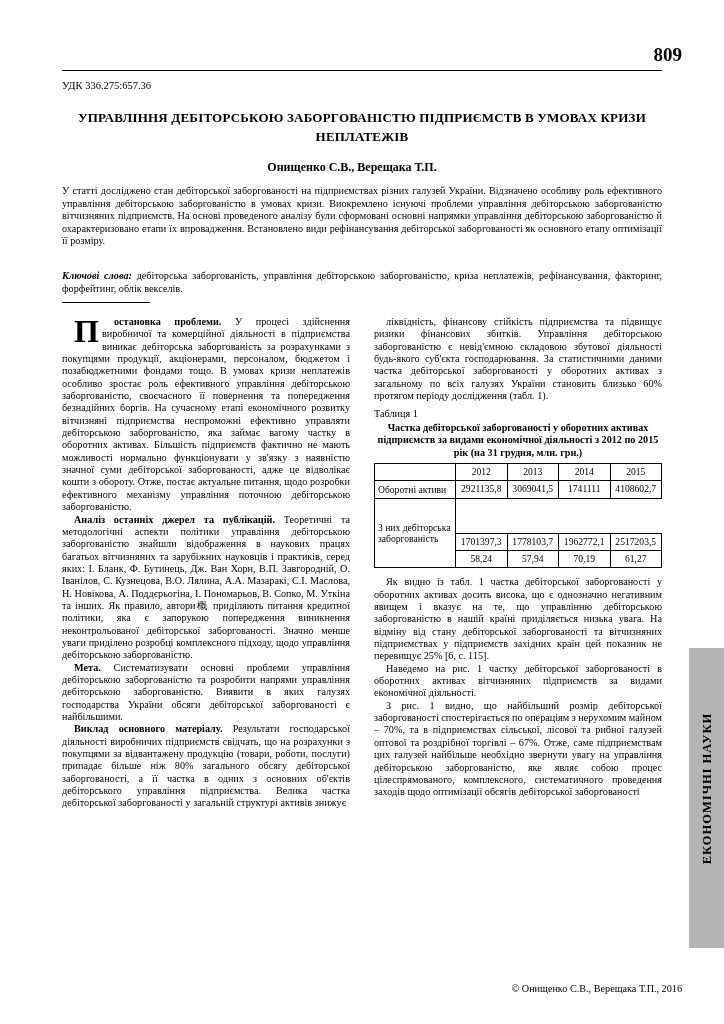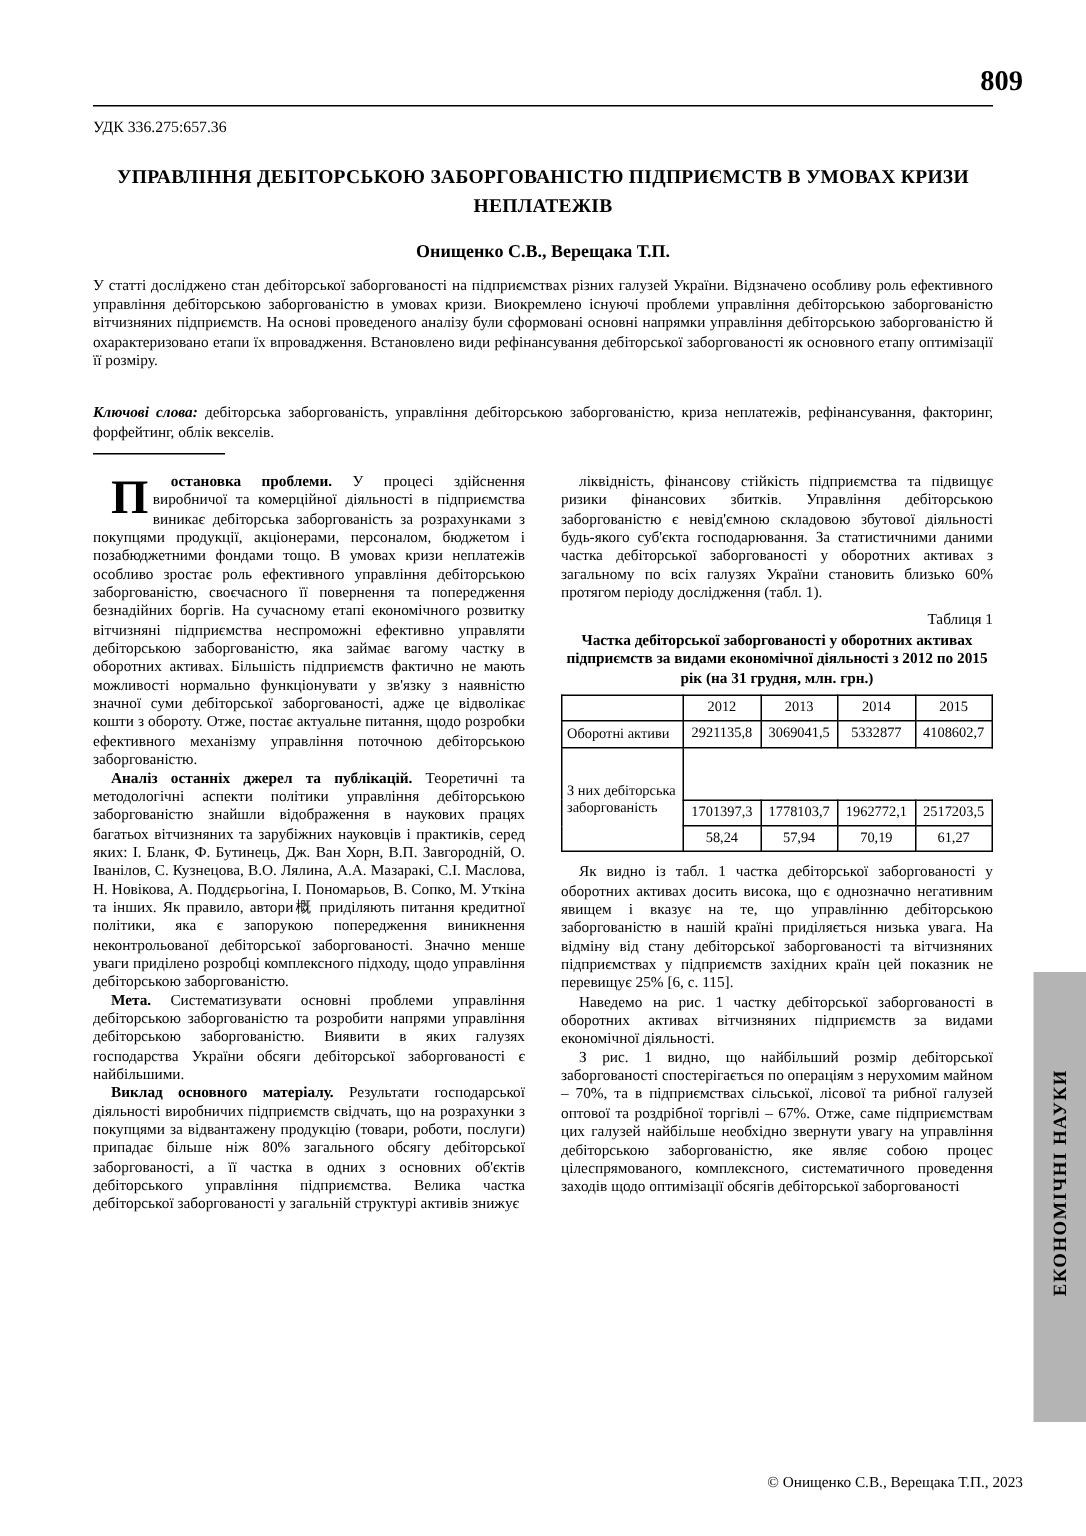--- a/index.html
+++ b/index.html
@@ -48,21 +48,21 @@
     left:62px; top:108px;
     width:600px;
     text-align:center;
     font-size:13px;
     font-weight:bold;
     line-height:19px;
     letter-spacing:.2px;
   }
   .authors {
     position:absolute;
-    left:62px; top:160px;
+    left:52px; top:160px;
     width:600px;
     text-align:center;
     font-size:12px;
     font-weight:bold;
   }
   .affiliation {
     position:absolute;
     left:62px; top:178px;
     width:600px;
     text-align:center;
@@ -110,21 +110,21 @@
   }
   .dropcap {
     float:left;
     font-size:32px;
     line-height:26px;
     font-weight:bold;
     padding:2px 3px 0 0;
   }
   
   .table-num {
-    text-align:right;
+    text-align:left;
     font-size:10.2px;
     margin-top:6px;
   }
   .table-title {
     text-align:center;
     font-size:10.2px;
     font-weight:bold;
     line-height:12.4px;
     margin:1px 0 4px 0;
   }
@@ -228,21 +228,21 @@
         <td></td>
         <td>2012</td>
         <td>2013</td>
         <td>2014</td>
         <td>2015</td>
       </tr>
       <tr>
         <td class="rowhdr">Оборотні активи</td>
         <td>2921135,8</td>
         <td>3069041,5</td>
-        <td>5332877</td>
+        <td>1741111</td>
         <td>4108602,7</td>
       </tr>
       <tr>
         <td class="rowhdr" rowspan="3">З них дебіторська заборгованість</td>
         <td colspan="4" style="border-bottom:none;border-left:none;border-right:none;height:30px"></td>
       </tr>
       <tr>
         <td>1701397,3</td>
         <td>1778103,7</td>
         <td>1962772,1</td>
@@ -263,15 +263,15 @@
     <p style="margin-top:8px">Як видно із табл. 1 частка дебіторської заборгованості у оборотних активах досить висока, що є однозначно негативним явищем і вказує на те, що управлінню дебіторською заборгованістю в нашій країні приділяється низька увага. На відміну від стану дебіторської заборгованості та вітчизняних підприємствах у підприємств західних країн цей показник не перевищує 25% [6, с. 115].</p>
     <p>Наведемо на рис. 1 частку дебіторської заборгованості в оборотних активах вітчизняних підприємств за видами економічної діяльності.</p>
     <p>З рис. 1 видно, що найбільший розмір дебіторської заборгованості спостерігається по операціям з нерухомим майном – 70%, та в підприємствах сільської, лісової та рибної галузей оптової та роздрібної торгівлі – 67%. Отже, саме підприємствам цих галузей найбільше необхідно звернути увагу на управління дебіторською заборгованістю, яке являє собою процес цілеспрямованого, комплексного, систематичного проведення заходів щодо оптимізації обсягів дебіторської заборгованості</p>
   </div>
 
   <div class="side-rule"></div>
   <div class="side-tab">
     <span>ЕКОНОМІЧНІ НАУКИ</span>
   </div>
 
-  <div class="copyright">© Онищенко С.В., Верещака Т.П., 2023</div>
+  <div class="copyright">© Онищенко С.В., Верещака Т.П., 2016</div>
 
 </div>
 
 </body></html>

